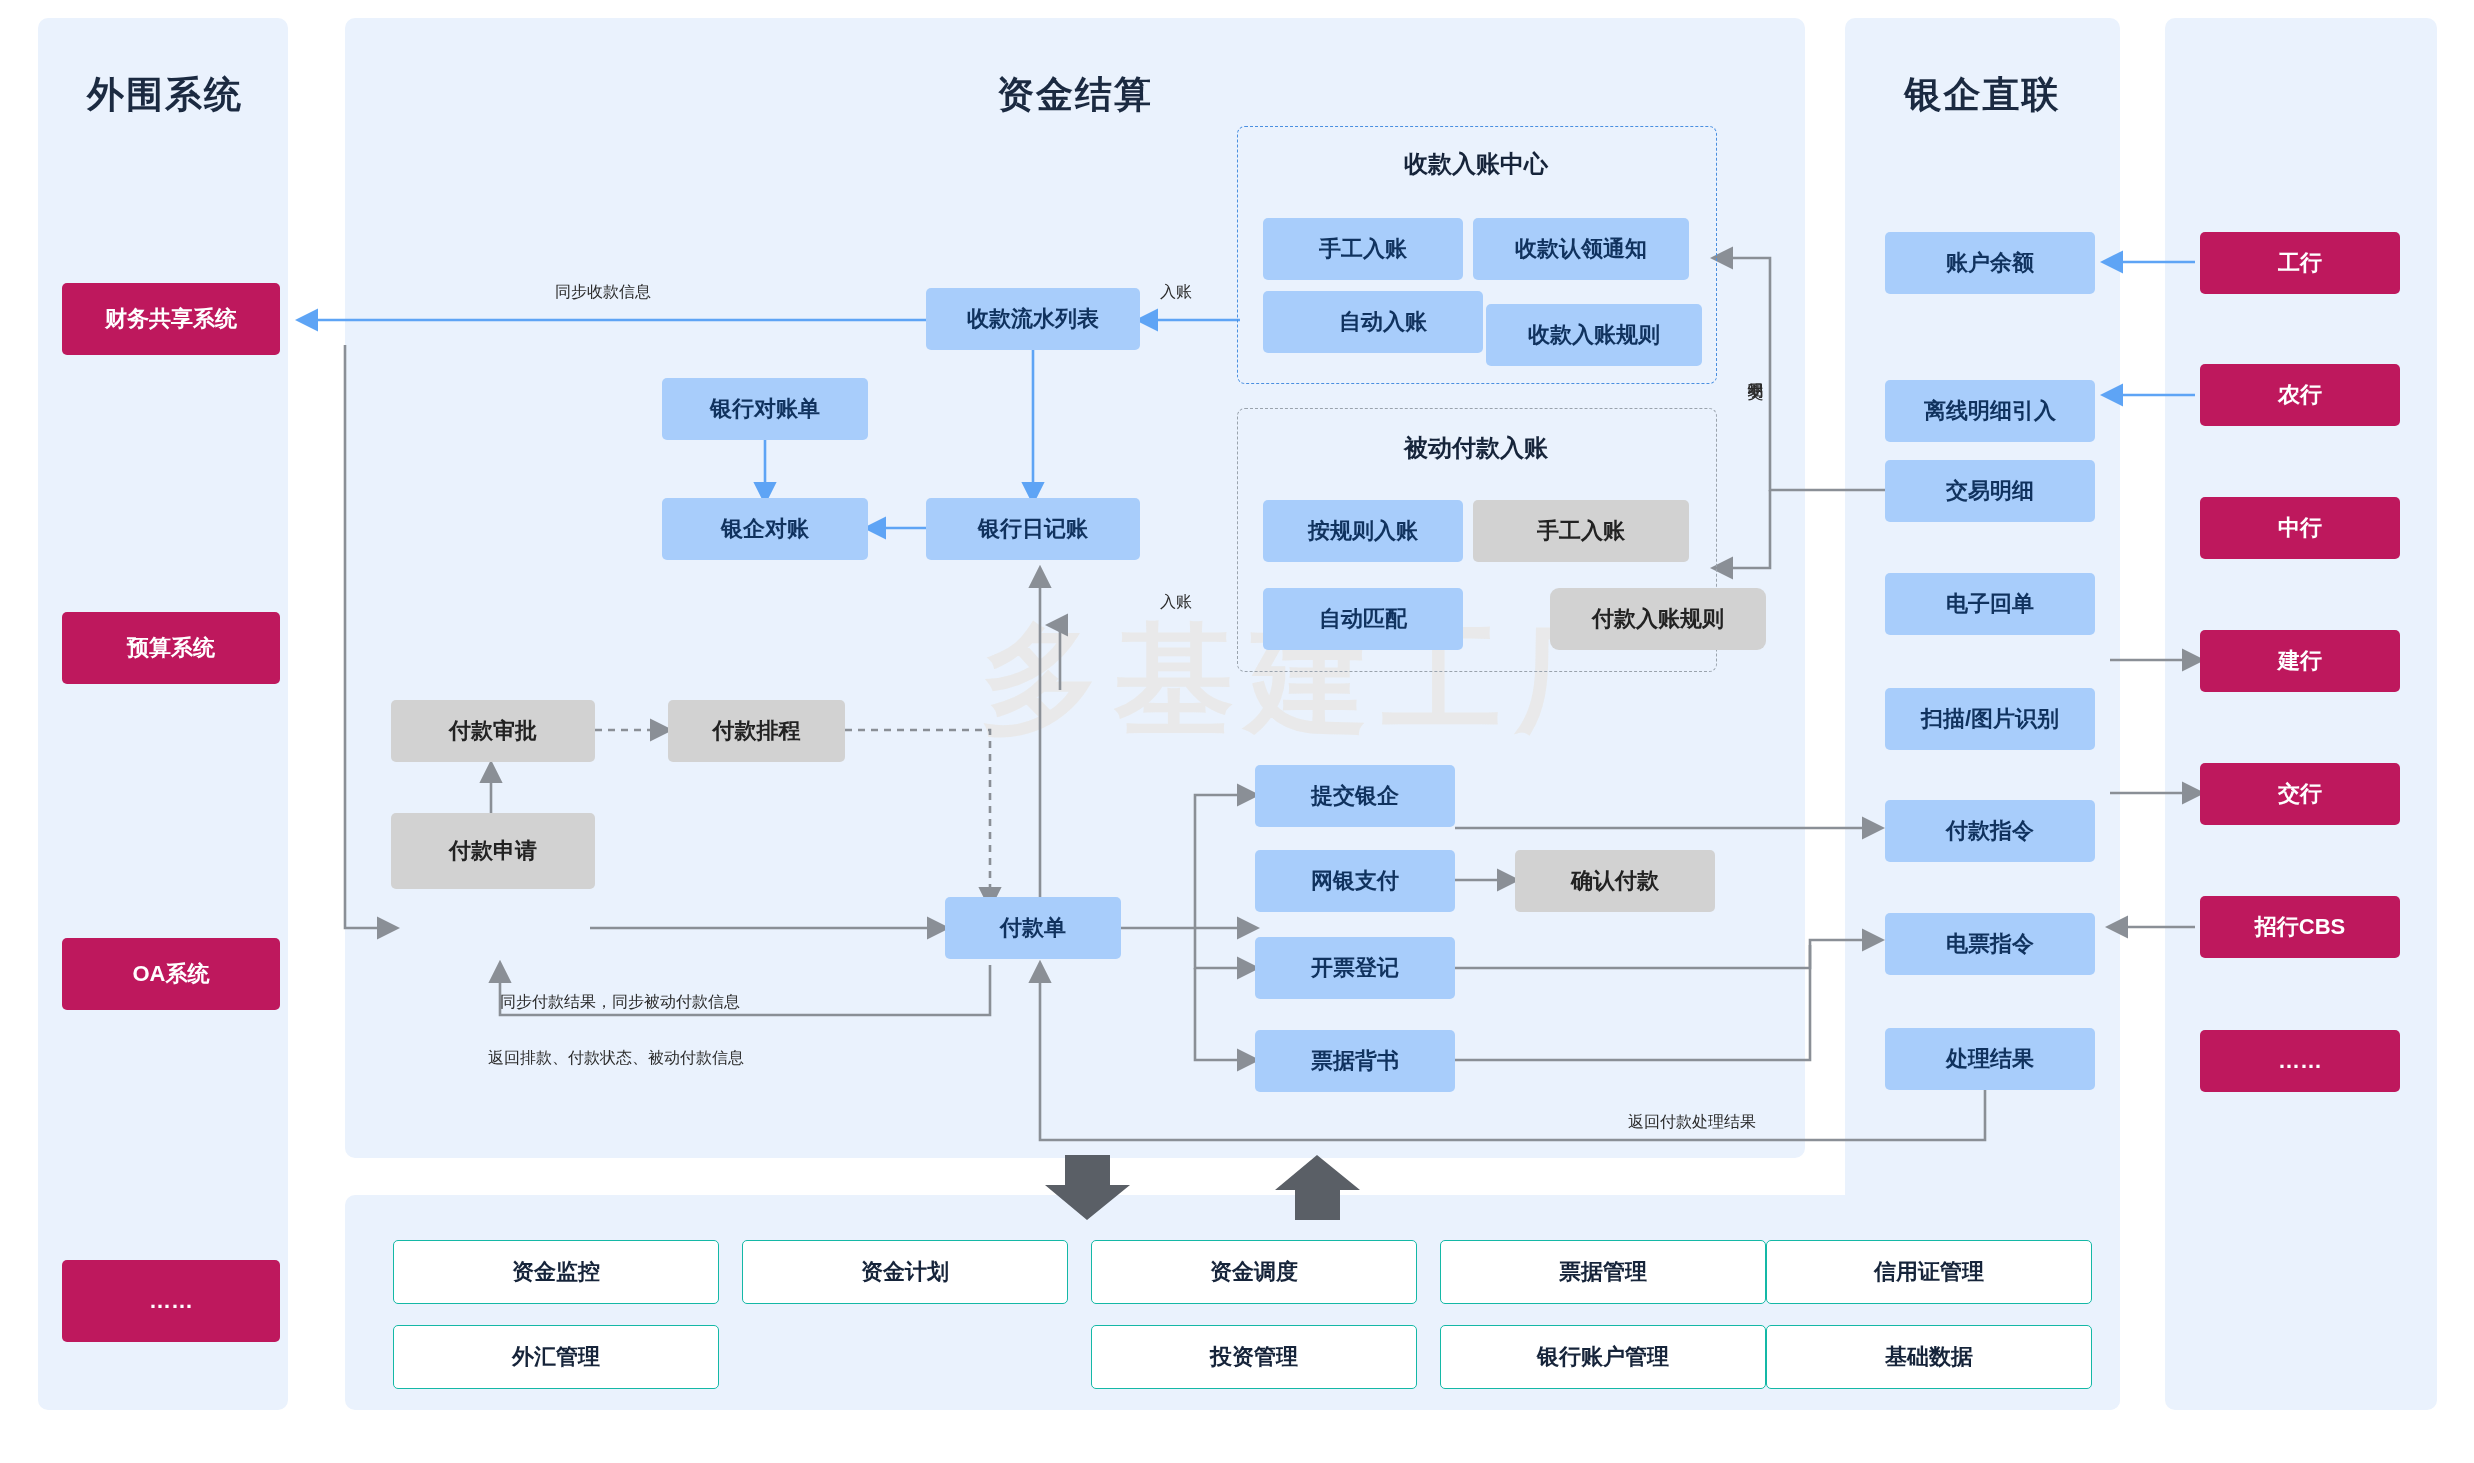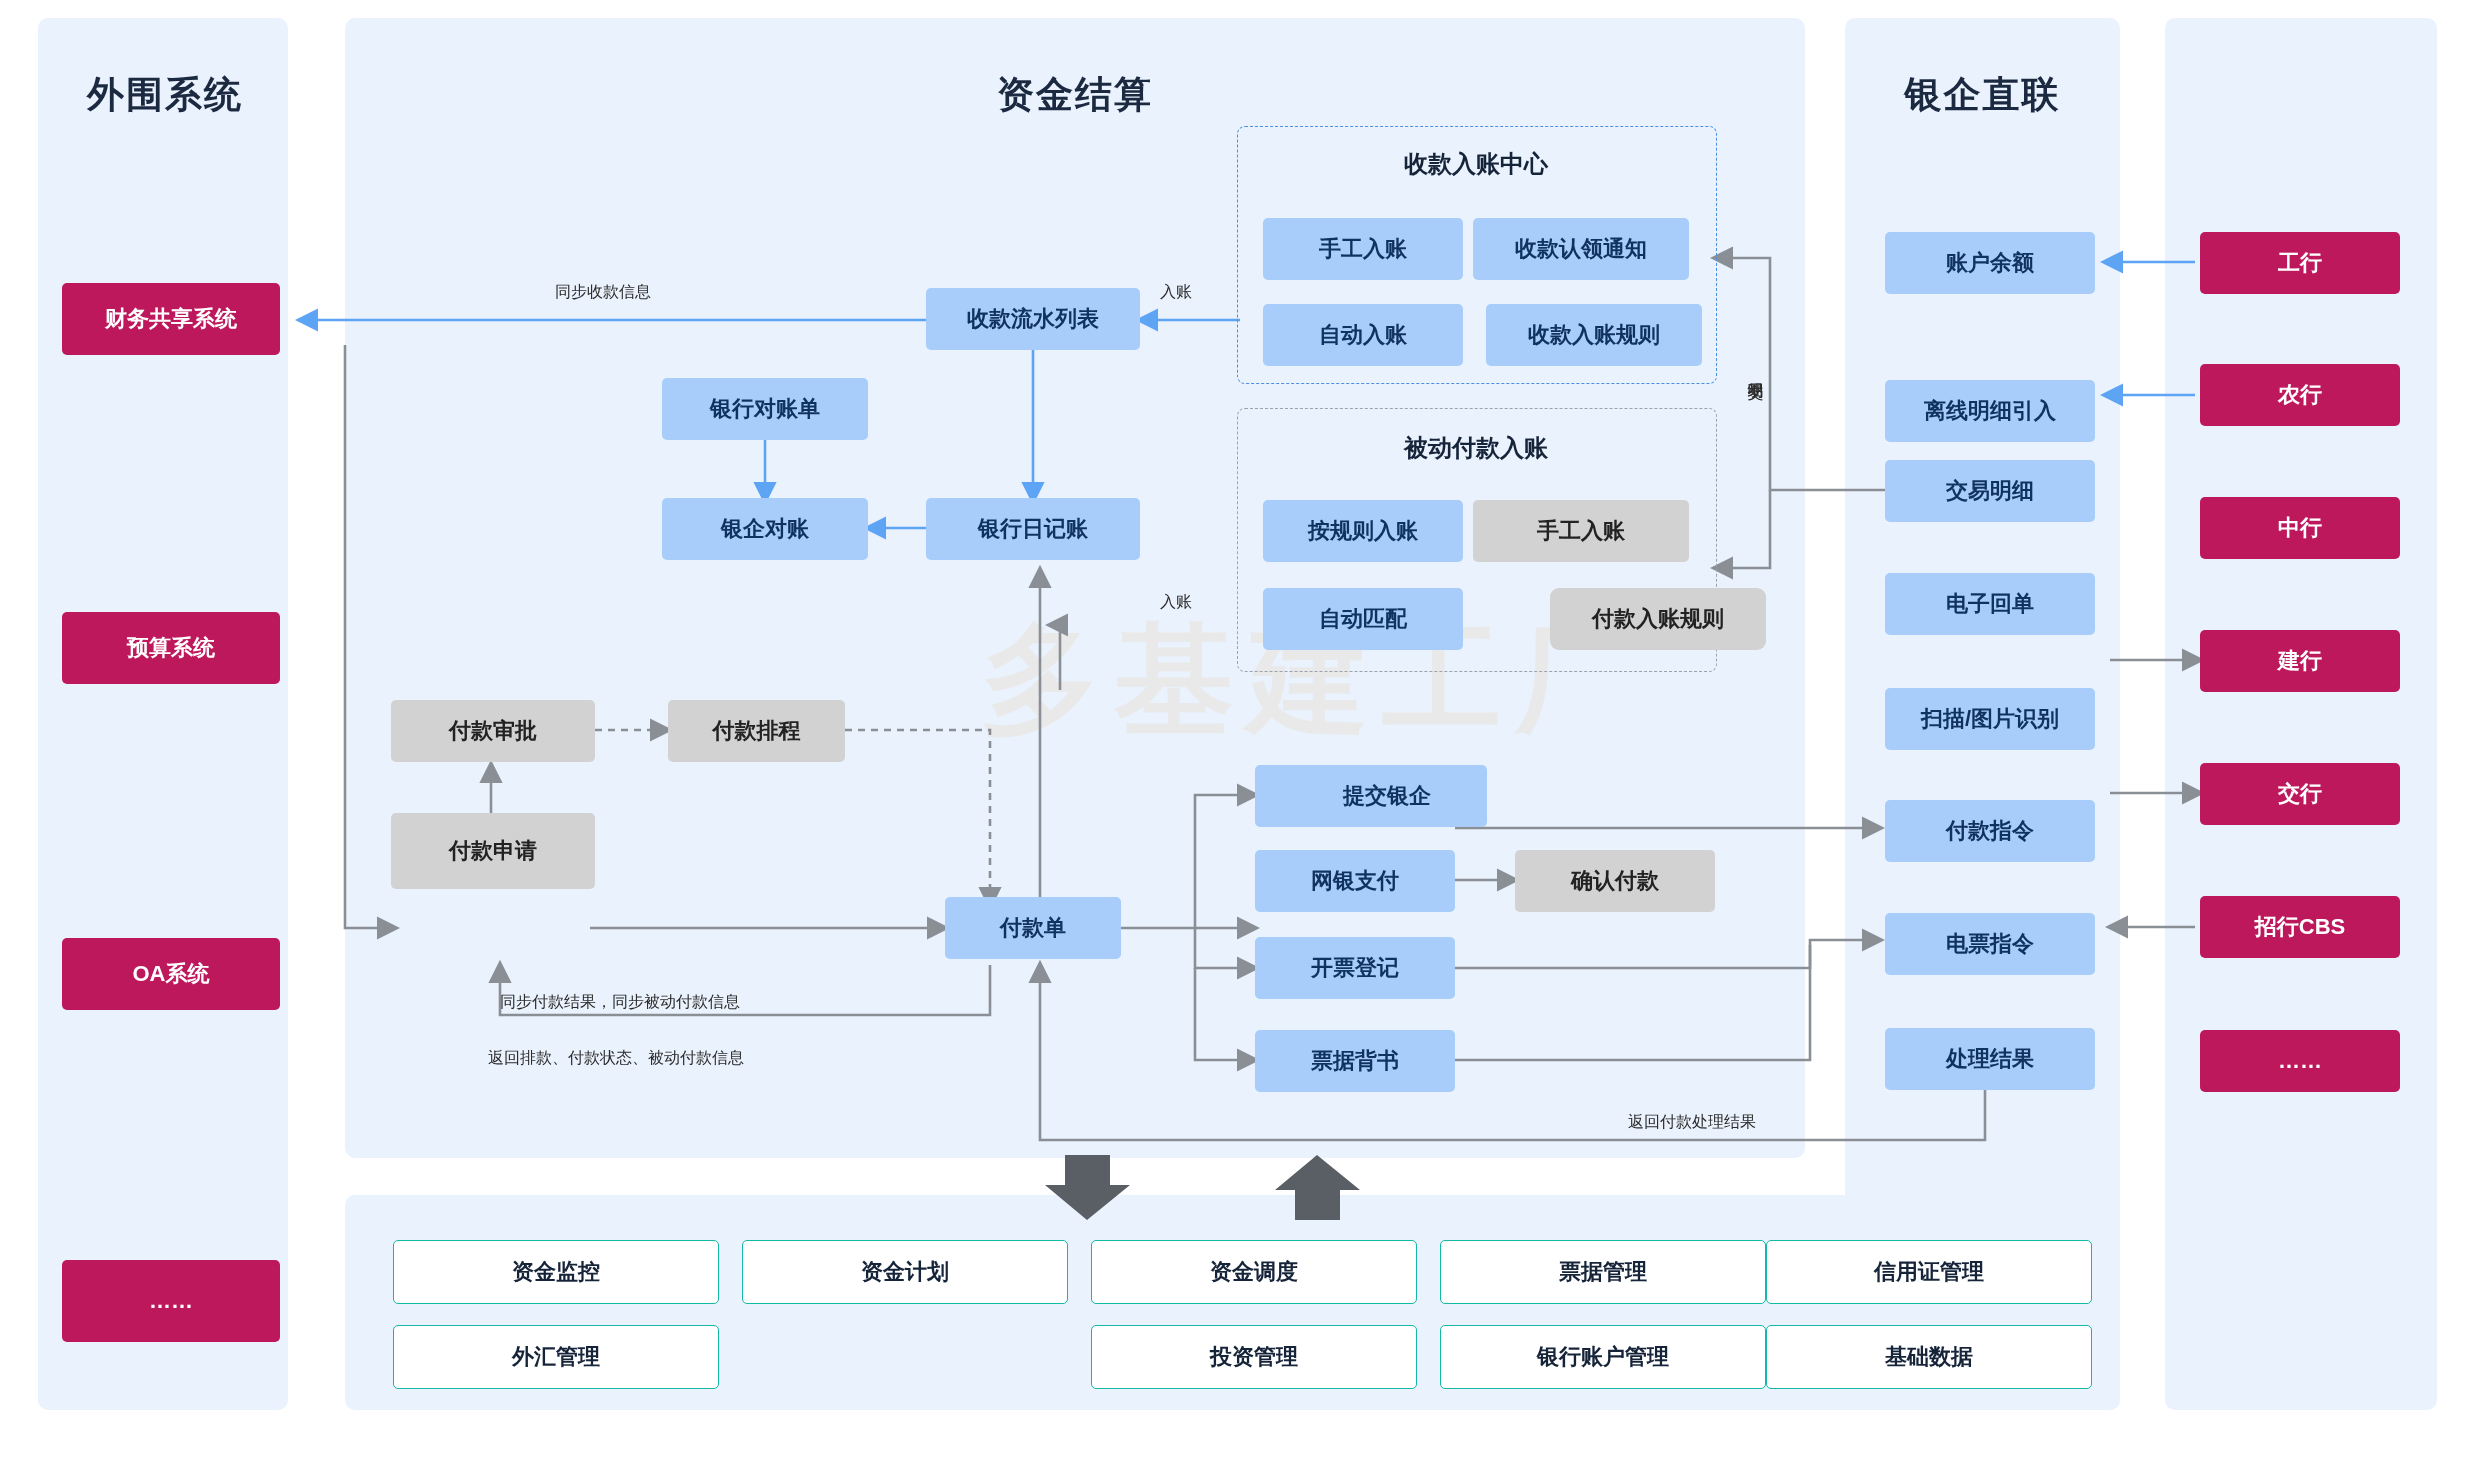--- a/index.html
+++ b/index.html
@@ -115,41 +115,41 @@
 
   <div class="box blue" style="left:62px;top:283px;width:218px;height:72px;">财务共享系统</div>
   <div class="box blue" style="left:62px;top:612px;width:218px;height:72px;">预算系统</div>
   <div class="box blue" style="left:62px;top:938px;width:218px;height:72px;">OA系统</div>
   <div class="box blue" style="left:62px;top:1260px;width:218px;height:82px;">……</div>
 
   <div class="dashbox" style="left:1237px;top:126px;width:478px;height:256px;"></div>
   <div class="grouplabel" style="left:1237px;top:148px;width:478px;">收款入账中心</div>
   <div class="box lblue" style="left:1263px;top:218px;width:200px;height:62px;">手工入账</div>
   <div class="box lblue" style="left:1473px;top:218px;width:216px;height:62px;">收款认领通知</div>
-  <div class="box lblue" style="left:1263px;top:304px;width:200px;height:62px;">自动入账</div>
+  <div class="box lblue" style="left:1263px;top:291px;width:200px;height:62px;padding-left:20px;">自动入账</div>
   <div class="box lblue" style="left:1473px;top:304px;width:216px;height:62px;margin-left:13px;">收款入账规则</div>
 
   <div class="dashbox2" style="left:1237px;top:408px;width:478px;height:262px;"></div>
   <div class="grouplabel" style="left:1237px;top:432px;width:478px;">被动付款入账</div>
   <div class="box lblue" style="left:1263px;top:500px;width:200px;height:62px;">按规则入账</div>
   <div class="box grey" style="left:1473px;top:500px;width:216px;height:62px;">手工入账</div>
   <div class="box lblue" style="left:1263px;top:588px;width:200px;height:62px;">自动匹配</div>
   <div class="box grey" style="left:1550px;top:588px;width:216px;height:62px;border-radius:9px;">付款入账规则</div>
 
   <div class="box lblue" style="left:926px;top:288px;width:214px;height:62px;">收款流水列表</div>
   <div class="box lblue" style="left:662px;top:378px;width:206px;height:62px;">银行对账单</div>
   <div class="box lblue" style="left:662px;top:498px;width:206px;height:62px;">银企对账</div>
   <div class="box lblue" style="left:926px;top:498px;width:214px;height:62px;">银行日记账</div>
 
   <div class="box grey" style="left:391px;top:700px;width:204px;height:62px;">付款审批</div>
   <div class="box grey" style="left:668px;top:700px;width:177px;height:62px;">付款排程</div>
   <div class="box grey" style="left:391px;top:813px;width:204px;height:76px;">付款申请</div>
   <div class="box lblue" style="left:945px;top:897px;width:176px;height:62px;">付款单</div>
 
-  <div class="box lblue" style="left:1255px;top:765px;width:200px;height:62px;padding-left:32px;">提交银企</div>
+  <div class="box lblue" style="left:1255px;top:765px;width:200px;height:62px;">提交银企</div>
   <div class="box lblue" style="left:1255px;top:850px;width:200px;height:62px;">网银支付</div>
   <div class="box grey" style="left:1515px;top:850px;width:200px;height:62px;">确认付款</div>
   <div class="box lblue" style="left:1255px;top:937px;width:200px;height:62px;">开票登记</div>
   <div class="box lblue" style="left:1255px;top:1030px;width:200px;height:62px;">票据背书</div>
 
   <div class="box lblue" style="left:1885px;top:232px;width:210px;height:62px;">账户余额</div>
   <div class="box lblue" style="left:1885px;top:380px;width:210px;height:62px;">离线明细引入</div>
   <div class="box lblue" style="left:1885px;top:460px;width:210px;height:62px;">交易明细</div>
   <div class="box lblue" style="left:1885px;top:573px;width:210px;height:62px;">电子回单</div>
   <div class="box lblue" style="left:1885px;top:688px;width:210px;height:62px;">扫描/图片识别</div>

